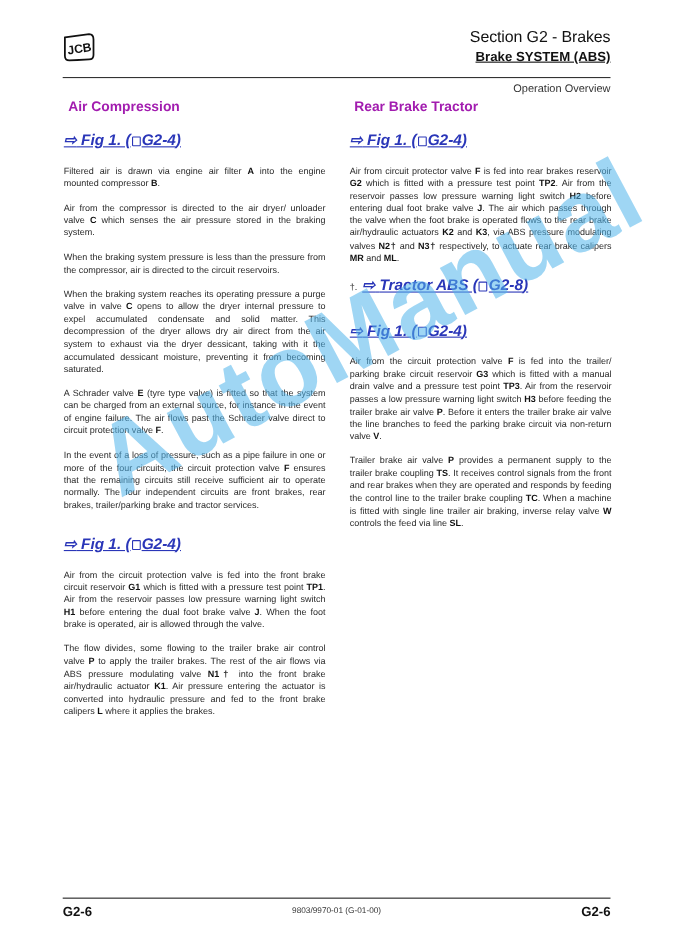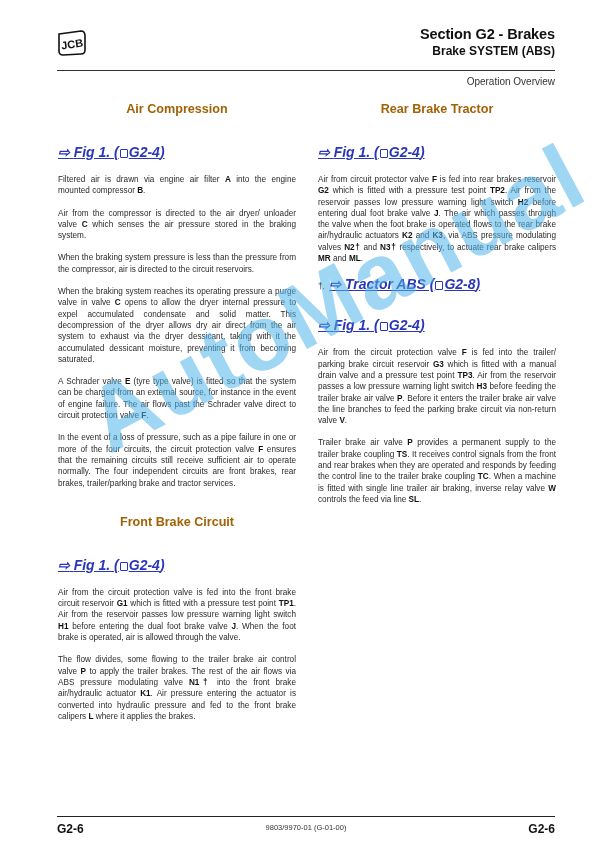--- a/index.html
+++ b/index.html
@@ -2,31 +2,31 @@
 <html><head>
 <meta charset="utf-8">
 <style>
   html, body { margin: 0; padding: 0; background: #ffffff; }
   body { width: 612px; height: 865px; position: relative; overflow: hidden;
          font-family: "Liberation Sans", sans-serif; color: #1a1a1a; }
   .page { position: absolute; left: 0; top: 0; width: 612px; height: 865px; }
 
   
   .logo { position: absolute; left: 57px; top: 30px; width: 30px; height: 26px; }
-  .hdr-title { position: absolute; right: 57px; top: 26px; font-size: 14.5px; font-weight: bold; color: #111; text-align: right; letter-spacing: -0.1px; }
-  .hdr-sub { position: absolute; right: 57px; top: 44px; font-size: 12px; font-weight: bold; color: #111; text-align: right; }
+  .hdr-title { position: absolute; right: 57px; top: 26px; font-size: 14.5px; font-weight: normal; color: #111; text-align: right; letter-spacing: -0.1px; }
+  .hdr-sub { position: absolute; right: 57px; top: 44px; font-size: 12px; font-weight: bold; color: #111; text-align: right; text-decoration: underline; }
   .hdr-rule { position: absolute; left: 57px; top: 70px; width: 498px; height: 1px; background: #333; }
   .hdr-overview { position: absolute; right: 57px; top: 76px; font-size: 10px; color: #333; }
 
   
   .col { position: absolute; top: 86px; width: 238px; }
   .col-left { left: 58px; }
   .col-right { left: 318px; }
 
-  h2 { font-size: 12.6px; font-weight: bold; margin: 16px; color: #a16207; text-align: center; }
+  h2 { font-size: 12.6px; font-weight: bold; margin: 4px; color: #a21caf; }
   .link { display: inline-block; font-size: 14px; font-style: italic; font-weight: bold; color: #2a36b8;
           text-decoration: underline; cursor: pointer; }
   .link .pg { display: inline-block; width: 6px; height: 7px; border: 0.8px solid #2a36b8; border-radius: 1px;
               vertical-align: -1px; margin: 0 1px; font-style: normal; }
   .footnote-mark { font-size: 8.2px; color: #222; }
   p { font-size: 8.2px; line-height: 11.3px; margin: 0; text-align: justify; color: #2a2a2a; }
   p b { color: #111; }
 
   .sp-after-h { height: 11px; }
   .sp-after-link { height: 13px; }
@@ -73,21 +73,20 @@
       <p><span>When the braking system pressure is less than the pressure from the compressor, air is directed to the circuit reservoirs.</span></p>
       <div class="sp-para"></div>
       <p><span>When the braking system reaches its operating pressure a purge valve in valve </span><b>C</b><span> opens to allow the dryer internal pressure to expel accumulated condensate and solid matter. This decompression of the dryer allows dry air direct from the air system to exhaust via the dryer dessicant, taking with it the accumulated dessicant moisture, preventing it from becoming saturated.</span></p>
       <div class="sp-para"></div>
       <p><span>A Schrader valve </span><b>E</b><span> (tyre type valve) is fitted so that the system can be charged from an external source, for instance in the event of engine failure. The air flows past the Schrader valve direct to circuit protection valve </span><b>F</b><span>.</span></p>
       <div class="sp-para"></div>
       <p><span>In the event of a loss of pressure, such as a pipe failure in one or more of the four circuits, the circuit protection valve </span><b>F</b><span> ensures that the remaining circuits still receive sufficient air to operate normally. The four independent circuits are front brakes, rear brakes, trailer/parking brake and tractor services.</span></p>
     </div>
     <div style="height:10px"></div>
     <div>
-      <h2>Front Brake Circuit</h2>
       <div class="sp-after-h"></div>
       <a class="link">
         <span>⇨</span>
         <span>Fig 1. (</span><span class="pg"></span><span>G2-4</span><span>)</span>
       </a>
       <div class="sp-after-link"></div>
       <p><span>Air from the circuit protection valve is fed into the front brake circuit reservoir </span><b>G1</b><span> which is fitted with a pressure test point </span><b>TP1</b><span>. Air from the reservoir passes low pressure warning light switch </span><b>H1</b><span> before entering the dual foot brake valve </span><b>J</b><span>. When the foot brake is operated, air is allowed through the valve.</span></p>
       <div class="sp-para"></div>
       <p><span>The flow divides, some flowing to the trailer brake air control valve </span><b>P</b><span> to apply the trailer brakes. The rest of the air flows via ABS pressure modulating valve </span><b>N1†</b><span> into the front brake air/hydraulic actuator </span><b>K1</b><span>. Air pressure entering the actuator is converted into hydraulic pressure and fed to the front brake calipers </span><b>L</b><span> where it applies the brakes.</span></p>
     </div>

